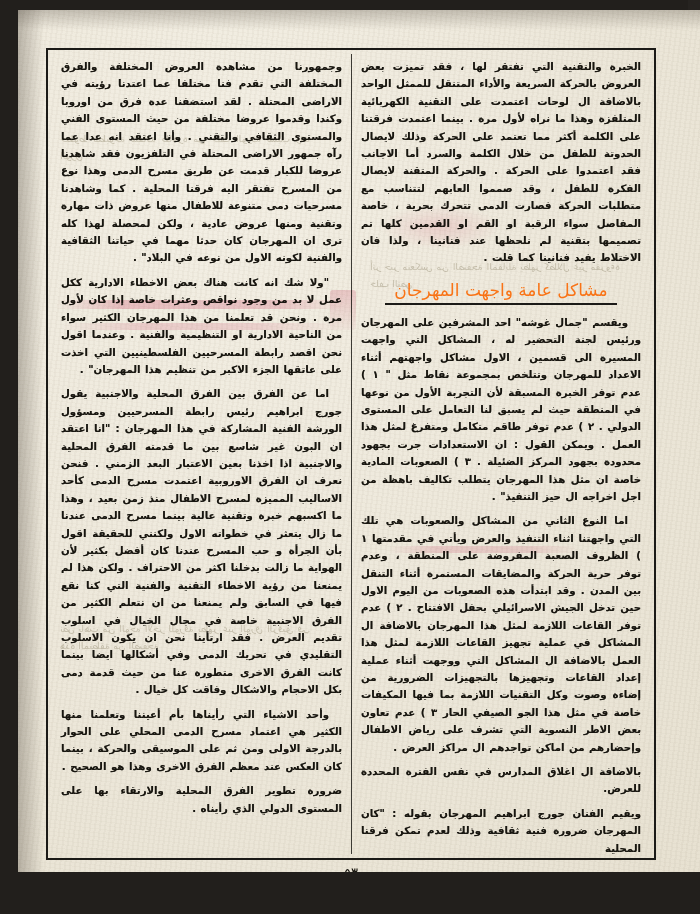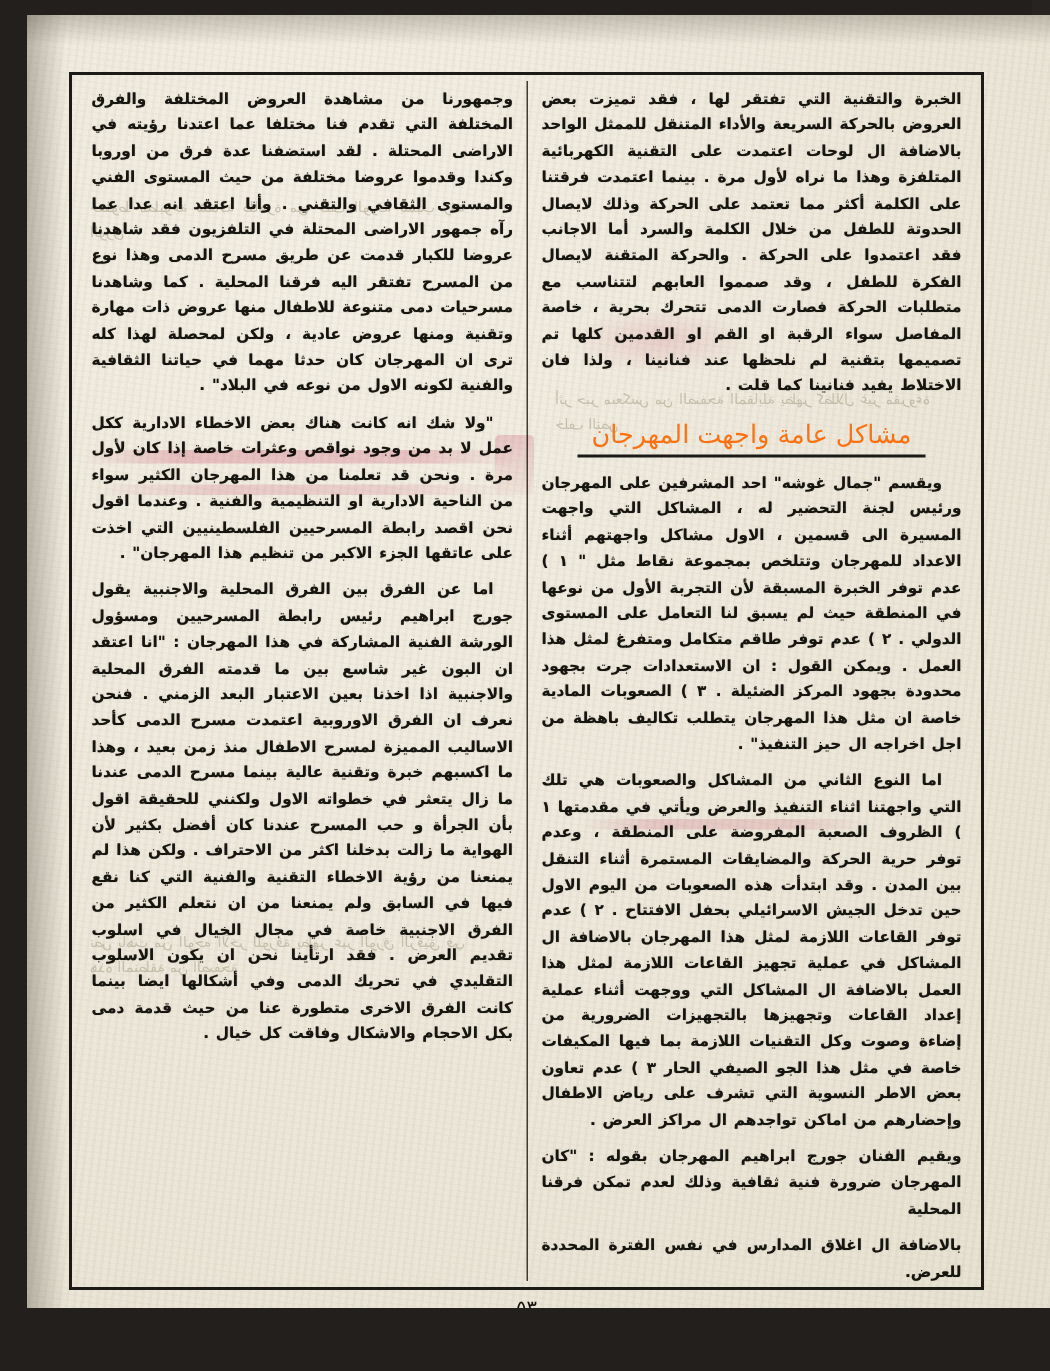--- a/index.html
+++ b/index.html
@@ -142,28 +142,30 @@
   <div class="columns">
 
     <div class="col col-right">
       <p>الخبرة والتقنية التي تفتقر لها ، فقد تميزت بعض العروض بالحركة السريعة والأداء المتنقل للممثل الواحد بالاضافة ال لوحات اعتمدت على التقنية الكهربائية المتلفزة وهذا ما نراه لأول مرة . بينما اعتمدت فرقتنا على الكلمة أكثر مما تعتمد على الحركة وذلك لايصال الحدوتة للطفل من خلال الكلمة والسرد أما الاجانب فقد اعتمدوا على الحركة . والحركة المتقنة لايصال الفكرة للطفل ، وقد صمموا العابهم لتتناسب مع متطلبات الحركة فصارت الدمى تتحرك بحرية ، خاصة المفاصل سواء الرقبة او القم او القدمين كلها تم تصميمها بتقنية لم نلحظها عند فنانينا ، ولذا فان الاختلاط يفيد فنانينا كما قلت .</p>
 
       <h2 class="section-head">مشاكل عامة واجهت المهرجان</h2>
       <div class="head-rule"></div>
 
       <p class="indent">ويقسم "جمال غوشه" احد المشرفين على المهرجان ورئيس لجنة التحضير له ، المشاكل التي واجهت المسيرة الى قسمين ، الاول مشاكل واجهتهم أثناء الاعداد للمهرجان وتتلخص بمجموعة نقاط مثل " ١ ) عدم توفر الخبرة المسبقة لأن التجربة الأول من نوعها في المنطقة حيث لم يسبق لنا التعامل على المستوى الدولي . ٢ ) عدم توفر طاقم متكامل ومتفرغ لمثل هذا العمل . ويمكن القول : ان الاستعدادات جرت بجهود محدودة بجهود المركز الضئيلة . ٣ ) الصعوبات المادية خاصة ان مثل هذا المهرجان يتطلب تكاليف باهظة من اجل اخراجه ال حيز التنفيذ" .</p>
       <p class="indent">اما النوع الثاني من المشاكل والصعوبات هي تلك التي واجهتنا اثناء التنفيذ والعرض ويأتي في مقدمتها ١ ) الظروف الصعبة المفروضة على المنطقة ، وعدم توفر حرية الحركة والمضايقات المستمرة أثناء التنقل بين المدن . وقد ابتدأت هذه الصعوبات من اليوم الاول حين تدخل الجيش الاسرائيلي بحفل الافتتاح . ٢ ) عدم توفر القاعات اللازمة لمثل هذا المهرجان بالاضافة ال المشاكل في عملية تجهيز القاعات اللازمة لمثل هذا العمل بالاضافة ال المشاكل التي ووجهت أثناء عملية إعداد القاعات وتجهيزها بالتجهيزات الضرورية من إضاءة وصوت وكل التقنيات اللازمة بما فيها المكيفات خاصة في مثل هذا الجو الصيفي الحار ٣ ) عدم تعاون بعض الاطر النسوية التي تشرف على رياض الاطفال وإحضارهم من اماكن تواجدهم ال مراكز العرض .</p>
+      <p>بالاضافة ال اغلاق المدارس في نفس الفترة المحددة للعرض.</p>
       <p>ويقيم الفنان جورج ابراهيم المهرجان بقوله : "كان المهرجان ضرورة فنية ثقافية وذلك لعدم تمكن فرقنا المحلية</p>
-      <p>بالاضافة ال اغلاق المدارس في نفس الفترة المحددة للعرض.</p>
     </div>
 
     <div class="col col-left">
       <p>وجمهورنا من مشاهدة العروض المختلفة والفرق المختلفة التي تقدم فنا مختلفا عما اعتدنا رؤيته في الاراضى المحتلة . لقد استضفنا عدة فرق من اوروبا وكندا وقدموا عروضا مختلفة من حيث المستوى الفني والمستوى الثقافي والتقني . وأنا اعتقد انه عدا عما رآه جمهور الاراضى المحتلة في التلفزيون فقد شاهدنا عروضا للكبار قدمت عن طريق مسرح الدمى وهذا نوع من المسرح تفتقر اليه فرقنا المحلية . كما وشاهدنا مسرحيات دمى متنوعة للاطفال منها عروض ذات مهارة وتقنية ومنها عروض عادية ، ولكن لمحصلة لهذا كله ترى ان المهرجان كان حدثا مهما في حياتنا الثقافية والفنية لكونه الاول من نوعه في البلاد" .</p>
       <p class="indent">"ولا شك انه كانت هناك بعض الاخطاء الادارية ككل عمل لا بد من وجود نواقص وعثرات خاصة إذا كان لأول مرة . ونحن قد تعلمنا من هذا المهرجان الكثير سواء من الناحية الادارية او التنظيمية والفنية . وعندما اقول نحن اقصد رابطة المسرحيين الفلسطينيين التي اخذت على عاتقها الجزء الاكبر من تنظيم هذا المهرجان" .</p>
       <p class="indent">اما عن الفرق بين الفرق المحلية والاجنبية يقول جورج ابراهيم رئيس رابطة المسرحيين ومسؤول الورشة الفنية المشاركة في هذا المهرجان : "انا اعتقد ان البون غير شاسع بين ما قدمته الفرق المحلية والاجنبية اذا اخذنا بعين الاعتبار البعد الزمني . فنحن نعرف ان الفرق الاوروبية اعتمدت مسرح الدمى كأحد الاساليب المميزة لمسرح الاطفال منذ زمن بعيد ، وهذا ما اكسبهم خبرة وتقنية عالية بينما مسرح الدمى عندنا ما زال يتعثر في خطواته الاول ولكنني للحقيقة اقول بأن الجرأة و حب المسرح عندنا كان أفضل بكثير لأن الهواية ما زالت بدخلنا اكثر من الاحتراف . ولكن هذا لم يمنعنا من رؤية الاخطاء التقنية والفنية التي كنا نقع فيها في السابق ولم يمنعنا من ان نتعلم الكثير من الفرق الاجنبية خاصة في مجال الخيال في اسلوب تقديم العرض . فقد ارتأينا نحن ان يكون الاسلوب التقليدي في تحريك الدمى وفي أشكالها ايضا بينما كانت الفرق الاخرى متطورة عنا من حيث قدمة دمى بكل الاحجام والاشكال وفاقت كل خيال .</p>
+      <p class="indent">وأحد الاشياء التي رأيناها بأم أعيننا وتعلمنا منها الكثير هي اعتماد مسرح الدمى المحلي على الحوار بالدرجة الاولى ومن ثم على الموسيقى والحركة ، بينما كان العكس عند معظم الفرق الاخرى وهذا هو الصحيح .</p>
+      <p>ضرورة تطوير الفرق المحلية والارتقاء بها على المستوى الدولي الذي رأيناه .</p>
     </div>
 
   </div>
 
   <div class="hl" id="hl4"></div>
   <div class="hl" id="hl1"></div>
   <div class="hl" id="hl2"></div>
   <div class="hl" id="hl5"></div>
   <div class="hl" id="hl3"></div>
 

